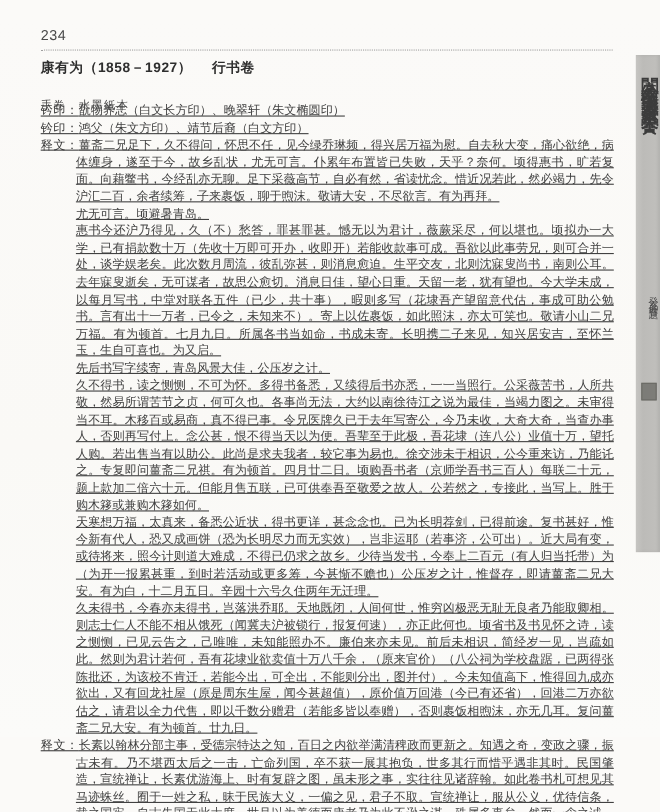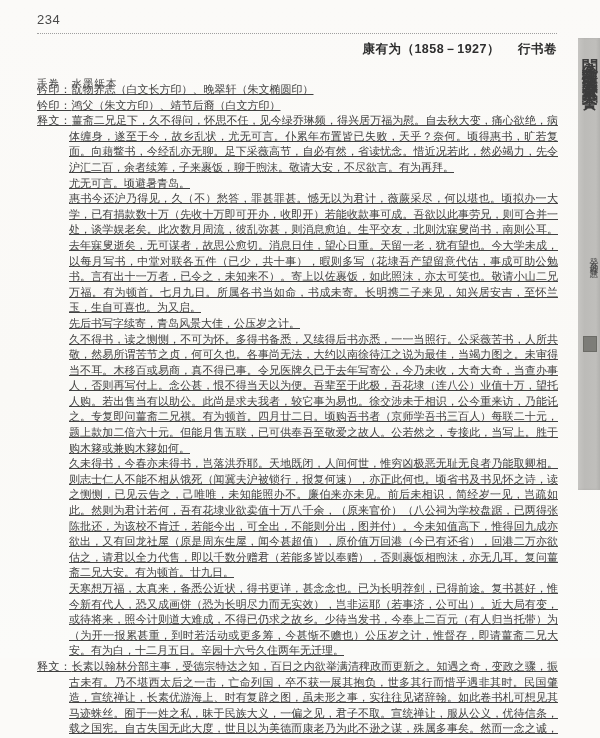--- a/index.html
+++ b/index.html
@@ -4,33 +4,33 @@
 <style>
   html,body{margin:0;padding:0;}
   body{
     width:600px;height:738px;overflow:hidden;
     background:#fbfaf8;
     font-family:"Liberation Sans",sans-serif;
     color:#3f3f3f;
     position:relative;
   }
   .page{
-    position:absolute;top:0;left:0;width:600px;height:658px;
+    position:absolute;top:12px;left:0;width:600px;height:658px;
     background:linear-gradient(180deg,#fbfaf8 0%,#faf9f6 60%,#fbfbf9 100%);
   }
   .page-number{
     position:absolute;left:37px;top:12px;
     font-size:13px;letter-spacing:.5px;color:#4a4a4a;
   }
   .rule{
     position:absolute;left:37px;top:33px;width:520px;height:0;
     border-top:1px dotted #9f9f9f;
   }
   .header{position:absolute;left:37px;top:41px;width:520px;}
-  .title-line{font-size:12.5px;font-weight:bold;color:#2e2e2e;letter-spacing:.5px;text-align:right;}
+  .title-line{font-size:12.5px;font-weight:bold;color:#2e2e2e;letter-spacing:.5px;}
   .title-line .work-title{margin-left:18px;}
   .medium-line{margin-top:19px;font-size:10.5px;color:#4a4a4a;letter-spacing:1px;}
   .content{
     position:absolute;left:37px;top:82px;width:521px;
     font-size:11px;line-height:15.6px;color:#414141;
     text-align:justify;
   }
   .entry{margin:0;padding-left:32px;}
   .entry .first-para{text-indent:-32px;}
   .entry .label{color:#3a3a3a;letter-spacing:.5px;}
@@ -80,22 +80,22 @@
       </div>
       <div class="entry">
         <div class="para first-para"><span class="label">钤印：</span>鸿父（朱文方印）、靖节后裔（白文方印）</div>
       </div>
       <div class="entry">
         <div class="para first-para"><span class="label">释文：</span>薑斋二兄足下，久不得问，怀思不任，见今绿乔琳频，得兴居万福为慰。自去秋大变，痛心欲绝，病体缠身，遂至于今，故乡乱状，尤无可言。仆累年布置皆已失败，天乎？奈何。顷得惠书，旷若复面。向藉鳖书，今经乱亦无聊。足下采薇高节，自必有然，省读忧念。惜近况若此，然必竭力，先令沪汇二百，余者续筹，子来裹饭，聊于煦沫。敬请大安，不尽欲言。有为再拜。</div>
         <div class="para">尤无可言。顷避暑青岛。</div>
         <div class="para">惠书今还沪乃得见，久（不）愁答，罪甚罪甚。憾无以为君计，薇蕨采尽，何以堪也。顷拟办一大学，已有捐款数十万（先收十万即可开办，收即开）若能收款事可成。吾欲以此事劳兄，则可合并一处，谈学娱老矣。此次数月周流，彼乱弥甚，则消息愈迫。生平交友，北则沈寐叟尚书，南则公耳。去年寐叟逝矣，无可谋者，故思公愈切。消息日佳，望心日重。天留一老，犹有望也。今大学未成，以每月写书，中堂对联各五件（已少，共十事），暇则多写（花埭吾产望留意代估，事成可助公勉书。言有出十一万者，已令之，未知来不）。寄上以佐裹饭，如此照沫，亦太可笑也。敬请小山二兄万福。有为顿首。七月九日。所属各书当如命，书成未寄。长明携二子来见，知兴居安吉，至怀兰玉，生自可喜也。为又启。</div>
         <div class="para">先后书写字续寄，青岛风景大佳，公压岁之计。</div>
         <div class="para">久不得书，读之恻恻，不可为怀。多得书备悉，又续得后书亦悉，一一当照行。公采薇苦书，人所共敬，然易所谓苦节之贞，何可久也。各事尚无法，大约以南徐待江之说为最佳，当竭力图之。未审得当不耳。木移百或易商，真不得已事。令兄医牌久已于去年写寄公，今乃未收，大奇大奇，当查办事人，否则再写付上。念公甚，恨不得当天以为便。吾辈至于此极，吾花埭（连八公）业值十万，望托人购。若出售当有以助公。此尚是求夫我者，较它事为易也。徐交涉未于相识，公今重来访，乃能讬之。专复即问薑斋二兄祺。有为顿首。四月廿二日。顷购吾书者（京师学吾书三百人）每联二十元，题上款加二倍六十元。但能月售五联，已可供奉吾至敬爱之故人。公若然之，专接此，当写上。胜于购木簃或兼购木簃如何。</div>
+        <div class="para">天寒想万福，太真来，备悉公近状，得书更详，甚念念也。已为长明荐剑，已得前途。复书甚好，惟今新有代人，恐又成画饼（恐为长明尽力而无实效），岂非运耶（若事济，公可出）。近大局有变，或待将来，照今计则道大难成，不得已仍求之故乡。少待当发书，今奉上二百元（有人归当托带）为（为开一报累甚重，到时若活动或更多筹，今甚惭不赡也）公压岁之计，惟督存，即请薑斋二兄大安。有为白，十二月五日。辛园十六号久住两年无迁理。</div>
         <div class="para">久未得书，今春亦未得书，岂落洪乔耶。天地既闭，人间何世，惟穷凶极恶无耻无良者乃能取卿相。则志士仁人不能不相从饿死（闻冀夫沪被锁行，报复何速），亦正此何也。顷省书及书见怀之诗，读之恻恻，已见云告之，己唯唯，未知能照办不。廉伯来亦未见。前后未相识，简经岁一见，岂疏如此。然则为君计若何，吾有花埭业欲卖值十万八千余，（原来官价）（八公祠为学校盘踞，已两得张陈批还，为该校不肯迁，若能今出，可全出，不能则分出，图并付）。今未知值高下，惟得回九成亦欲出，又有回龙社屋（原是周东生屋，闻今甚超值），原价值万回港（今已有还省），回港二万亦欲估之，请君以全力代售，即以千数分赠君（若能多皆以奉赠），否则裹饭相煦沫，亦无几耳。复问薑斋二兄大安。有为顿首。廿九日。</div>
-        <div class="para">天寒想万福，太真来，备悉公近状，得书更详，甚念念也。已为长明荐剑，已得前途。复书甚好，惟今新有代人，恐又成画饼（恐为长明尽力而无实效），岂非运耶（若事济，公可出）。近大局有变，或待将来，照今计则道大难成，不得已仍求之故乡。少待当发书，今奉上二百元（有人归当托带）为（为开一报累甚重，到时若活动或更多筹，今甚惭不赡也）公压岁之计，惟督存，即请薑斋二兄大安。有为白，十二月五日。辛园十六号久住两年无迁理。</div>
       </div>
       <div class="entry">
         <div class="para first-para"><span class="label">释文：</span>长素以翰林分部主事，受德宗特达之知，百日之内欲举满清稗政而更新之。知遇之奇，变政之骤，振古未有。乃不堪西太后之一击，亡命列国，卒不获一展其抱负，世多其行而惜乎遇非其时。民国肇造，宣统禅让，长素优游海上、时有复辟之图，虽未形之事，实往往见诸辞翰。如此卷书札可想见其马迹蛛丝。囿于一姓之私，昧于民族大义，一偏之见，君子不取。宣统禅让，服从公义，优待信条，载之国宪。自古失国无此大度，世且以为美德而康老乃为此不逊之谋，殊属多事矣。然而一念之诚，始终勿贰，意志坚决，不挠不屈，其襟怀自足千古。书法融贯山谷，老而弥劲，殊足矜式一代也。辛巳大寒，禺山陶剑秋再题于濠江晚翠轩。</div>
       </div>
     </div>
 
   <div class="spine-strip">
     <div class="spine-text spine-large">闈綸叢鑒齋縈榮黌</div>
     <div class="spine-small">癸亥仲春題</div>
     <div class="spine-seal"></div>

